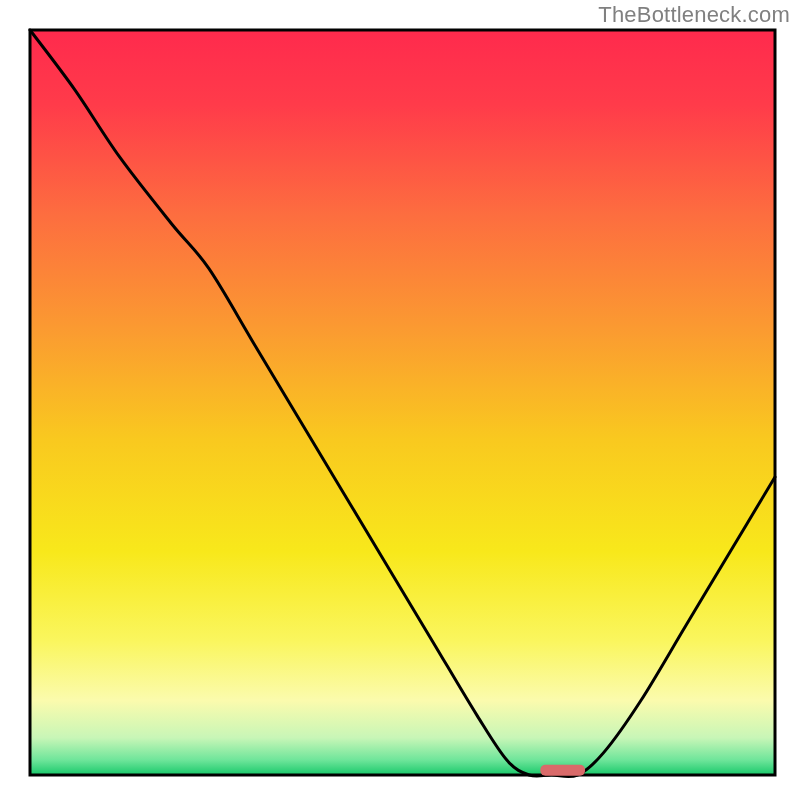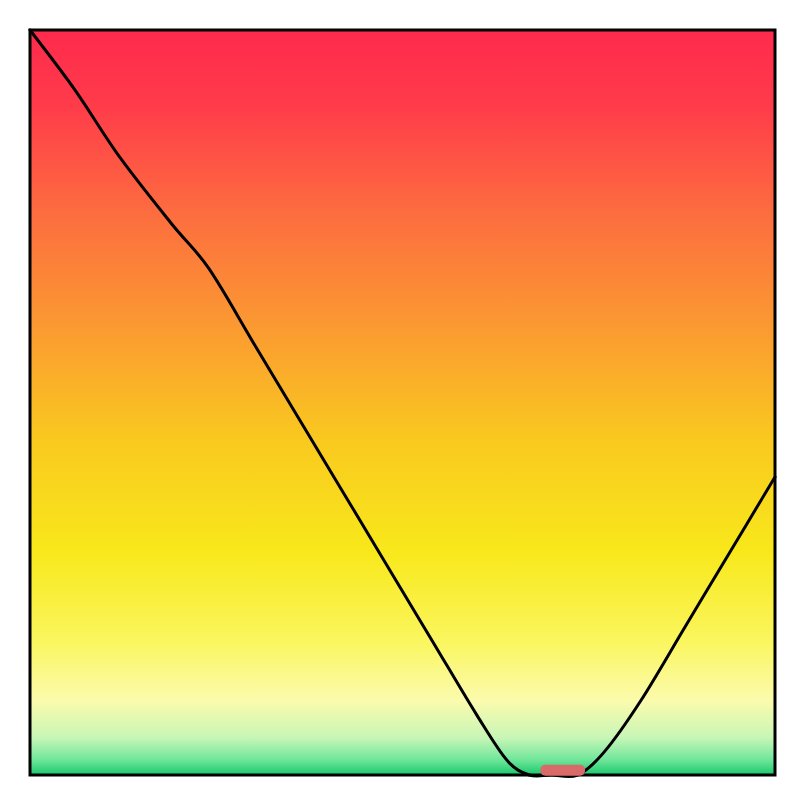--- a/index.html
+++ b/index.html
@@ -26,20 +26,21 @@
     letter-spacing: 0.2px;
   }
   svg {
     display: block;
   }
 </style>
 </head>
 <body>
 
 <div class="chart-wrap">
+  <div class="watermark">TheBottleneck.com</div>
   <svg id="chart-svg" width="800" height="800" viewBox="0 0 800 800">
     <defs>
       <linearGradient id="bg-grad" x1="0" y1="0" x2="0" y2="1">
           <stop offset="0%" stop-color="#ff2a4d"></stop>
           <stop offset="10%" stop-color="#ff3b4a"></stop>
           <stop offset="25%" stop-color="#fd6e3f"></stop>
           <stop offset="40%" stop-color="#fb9a31"></stop>
           <stop offset="55.00000000000001%" stop-color="#f9c91f"></stop>
           <stop offset="70%" stop-color="#f8e81b"></stop>
           <stop offset="82%" stop-color="#faf65e"></stop>

